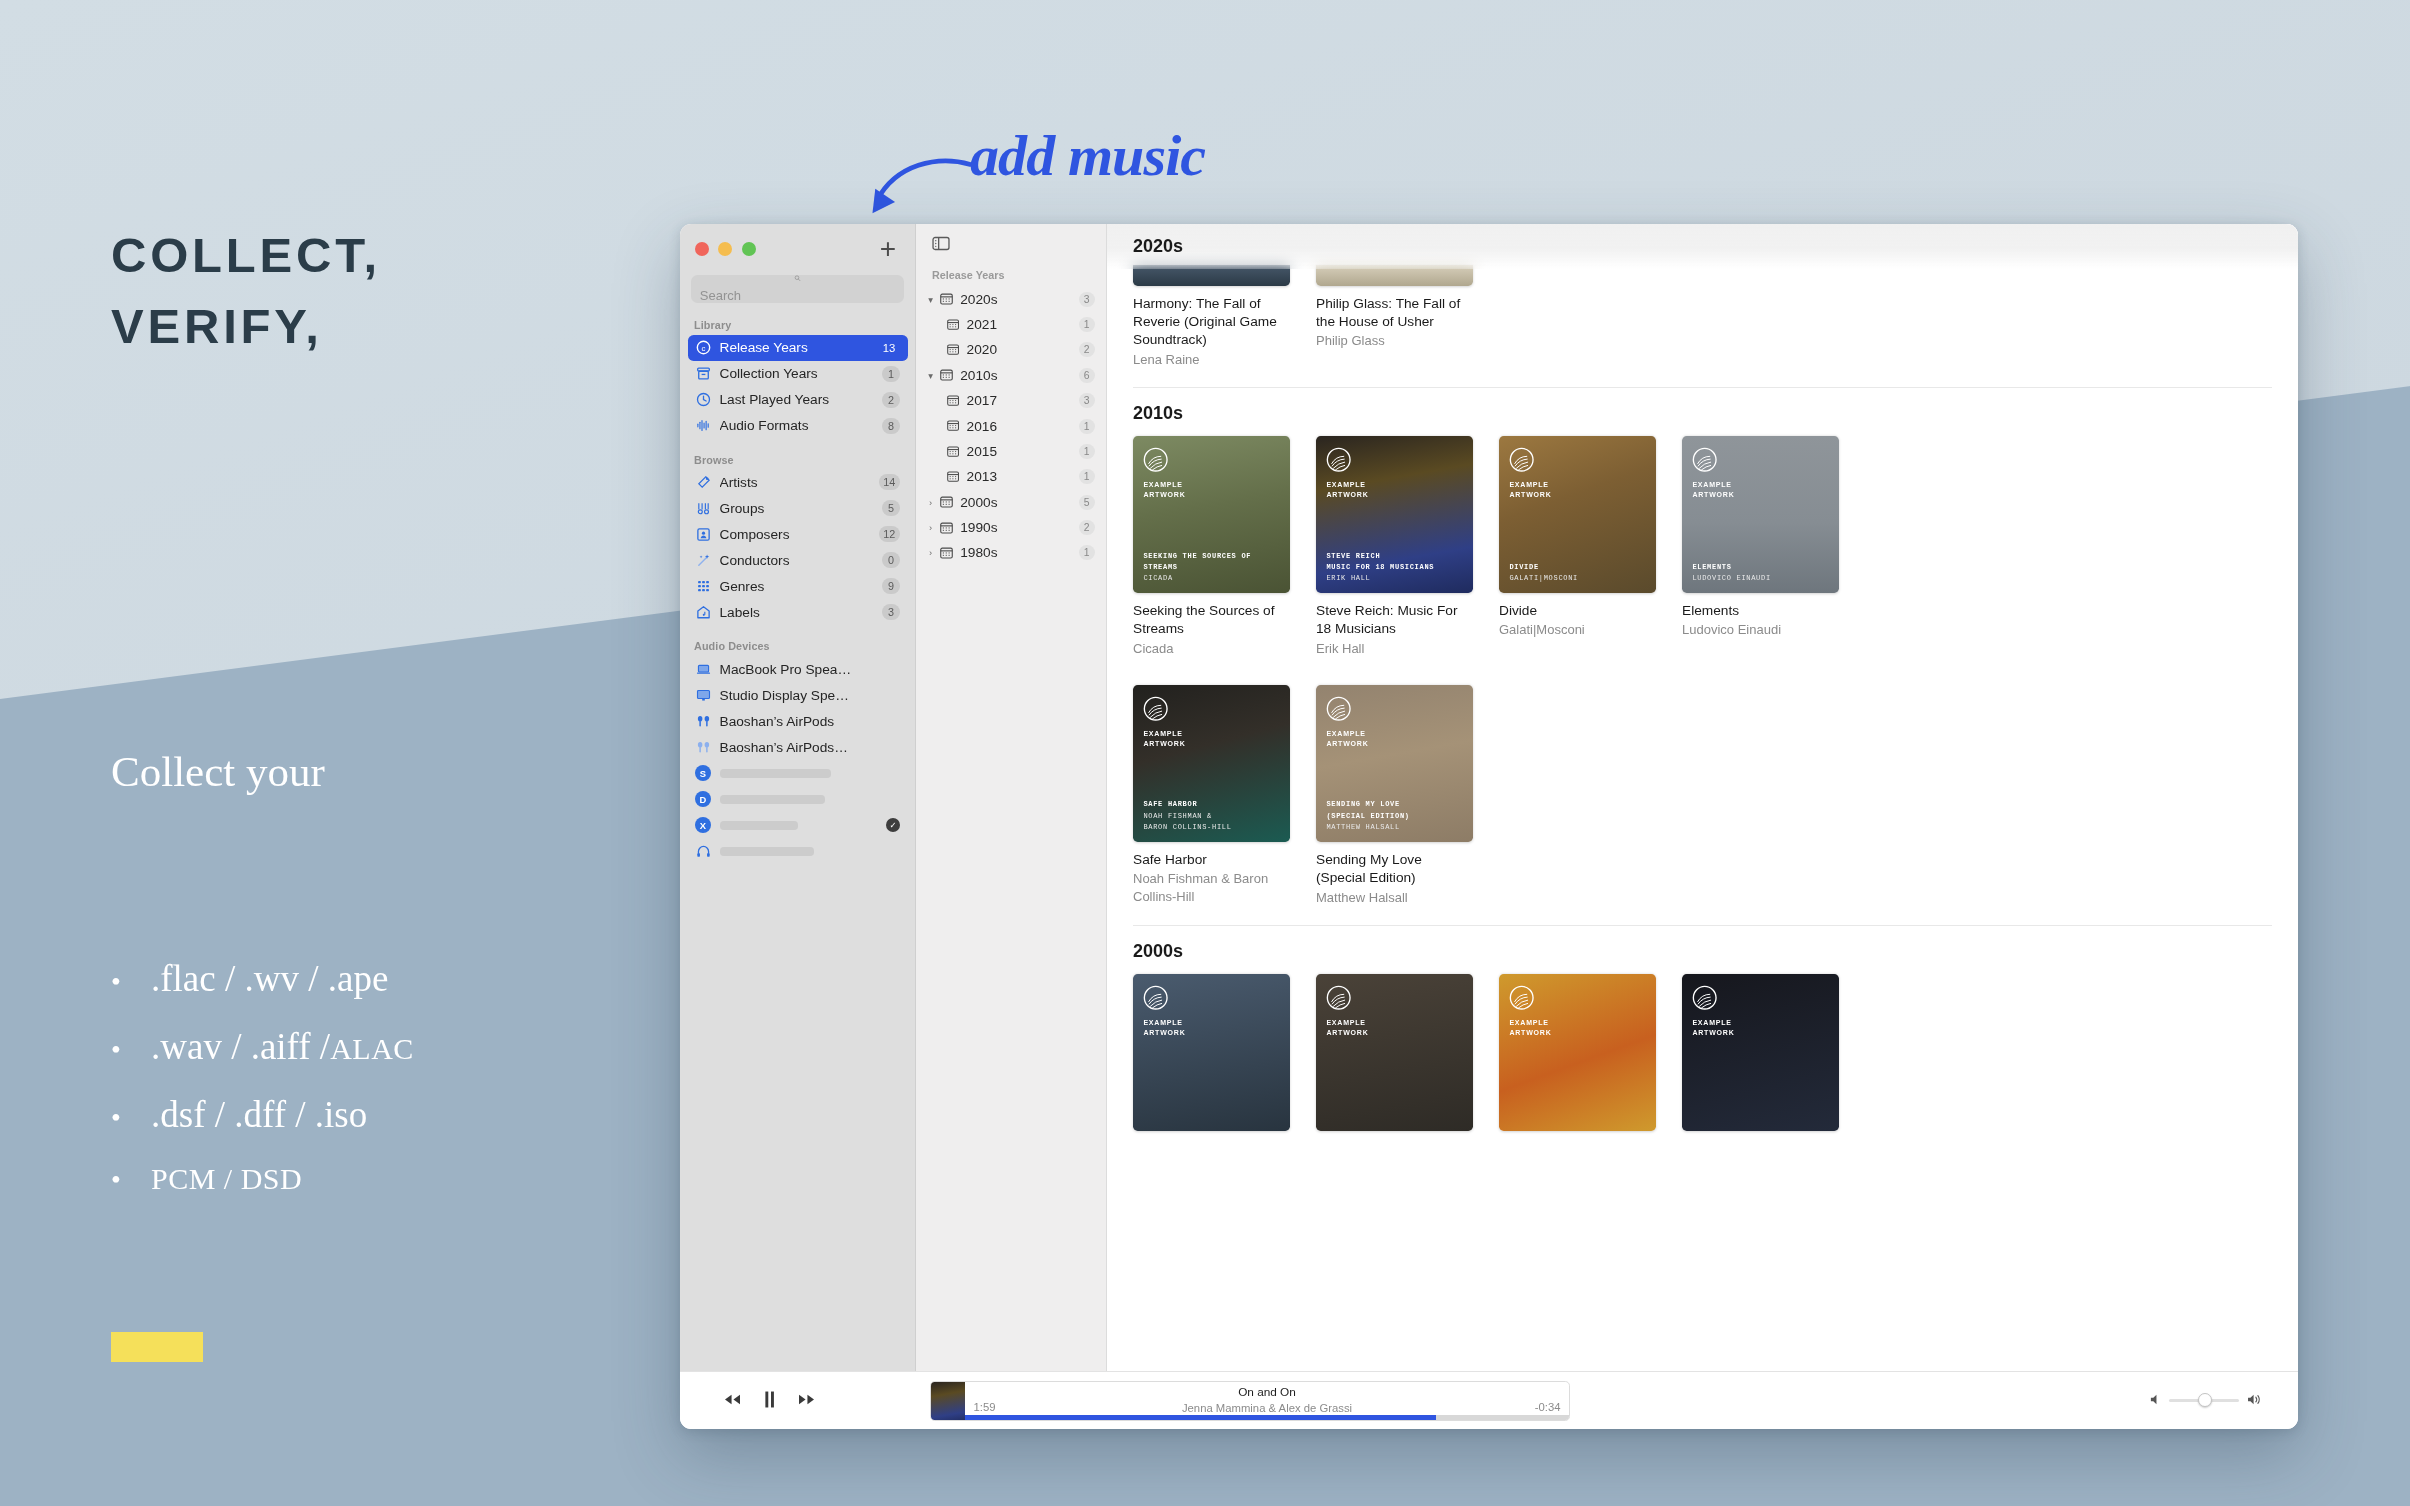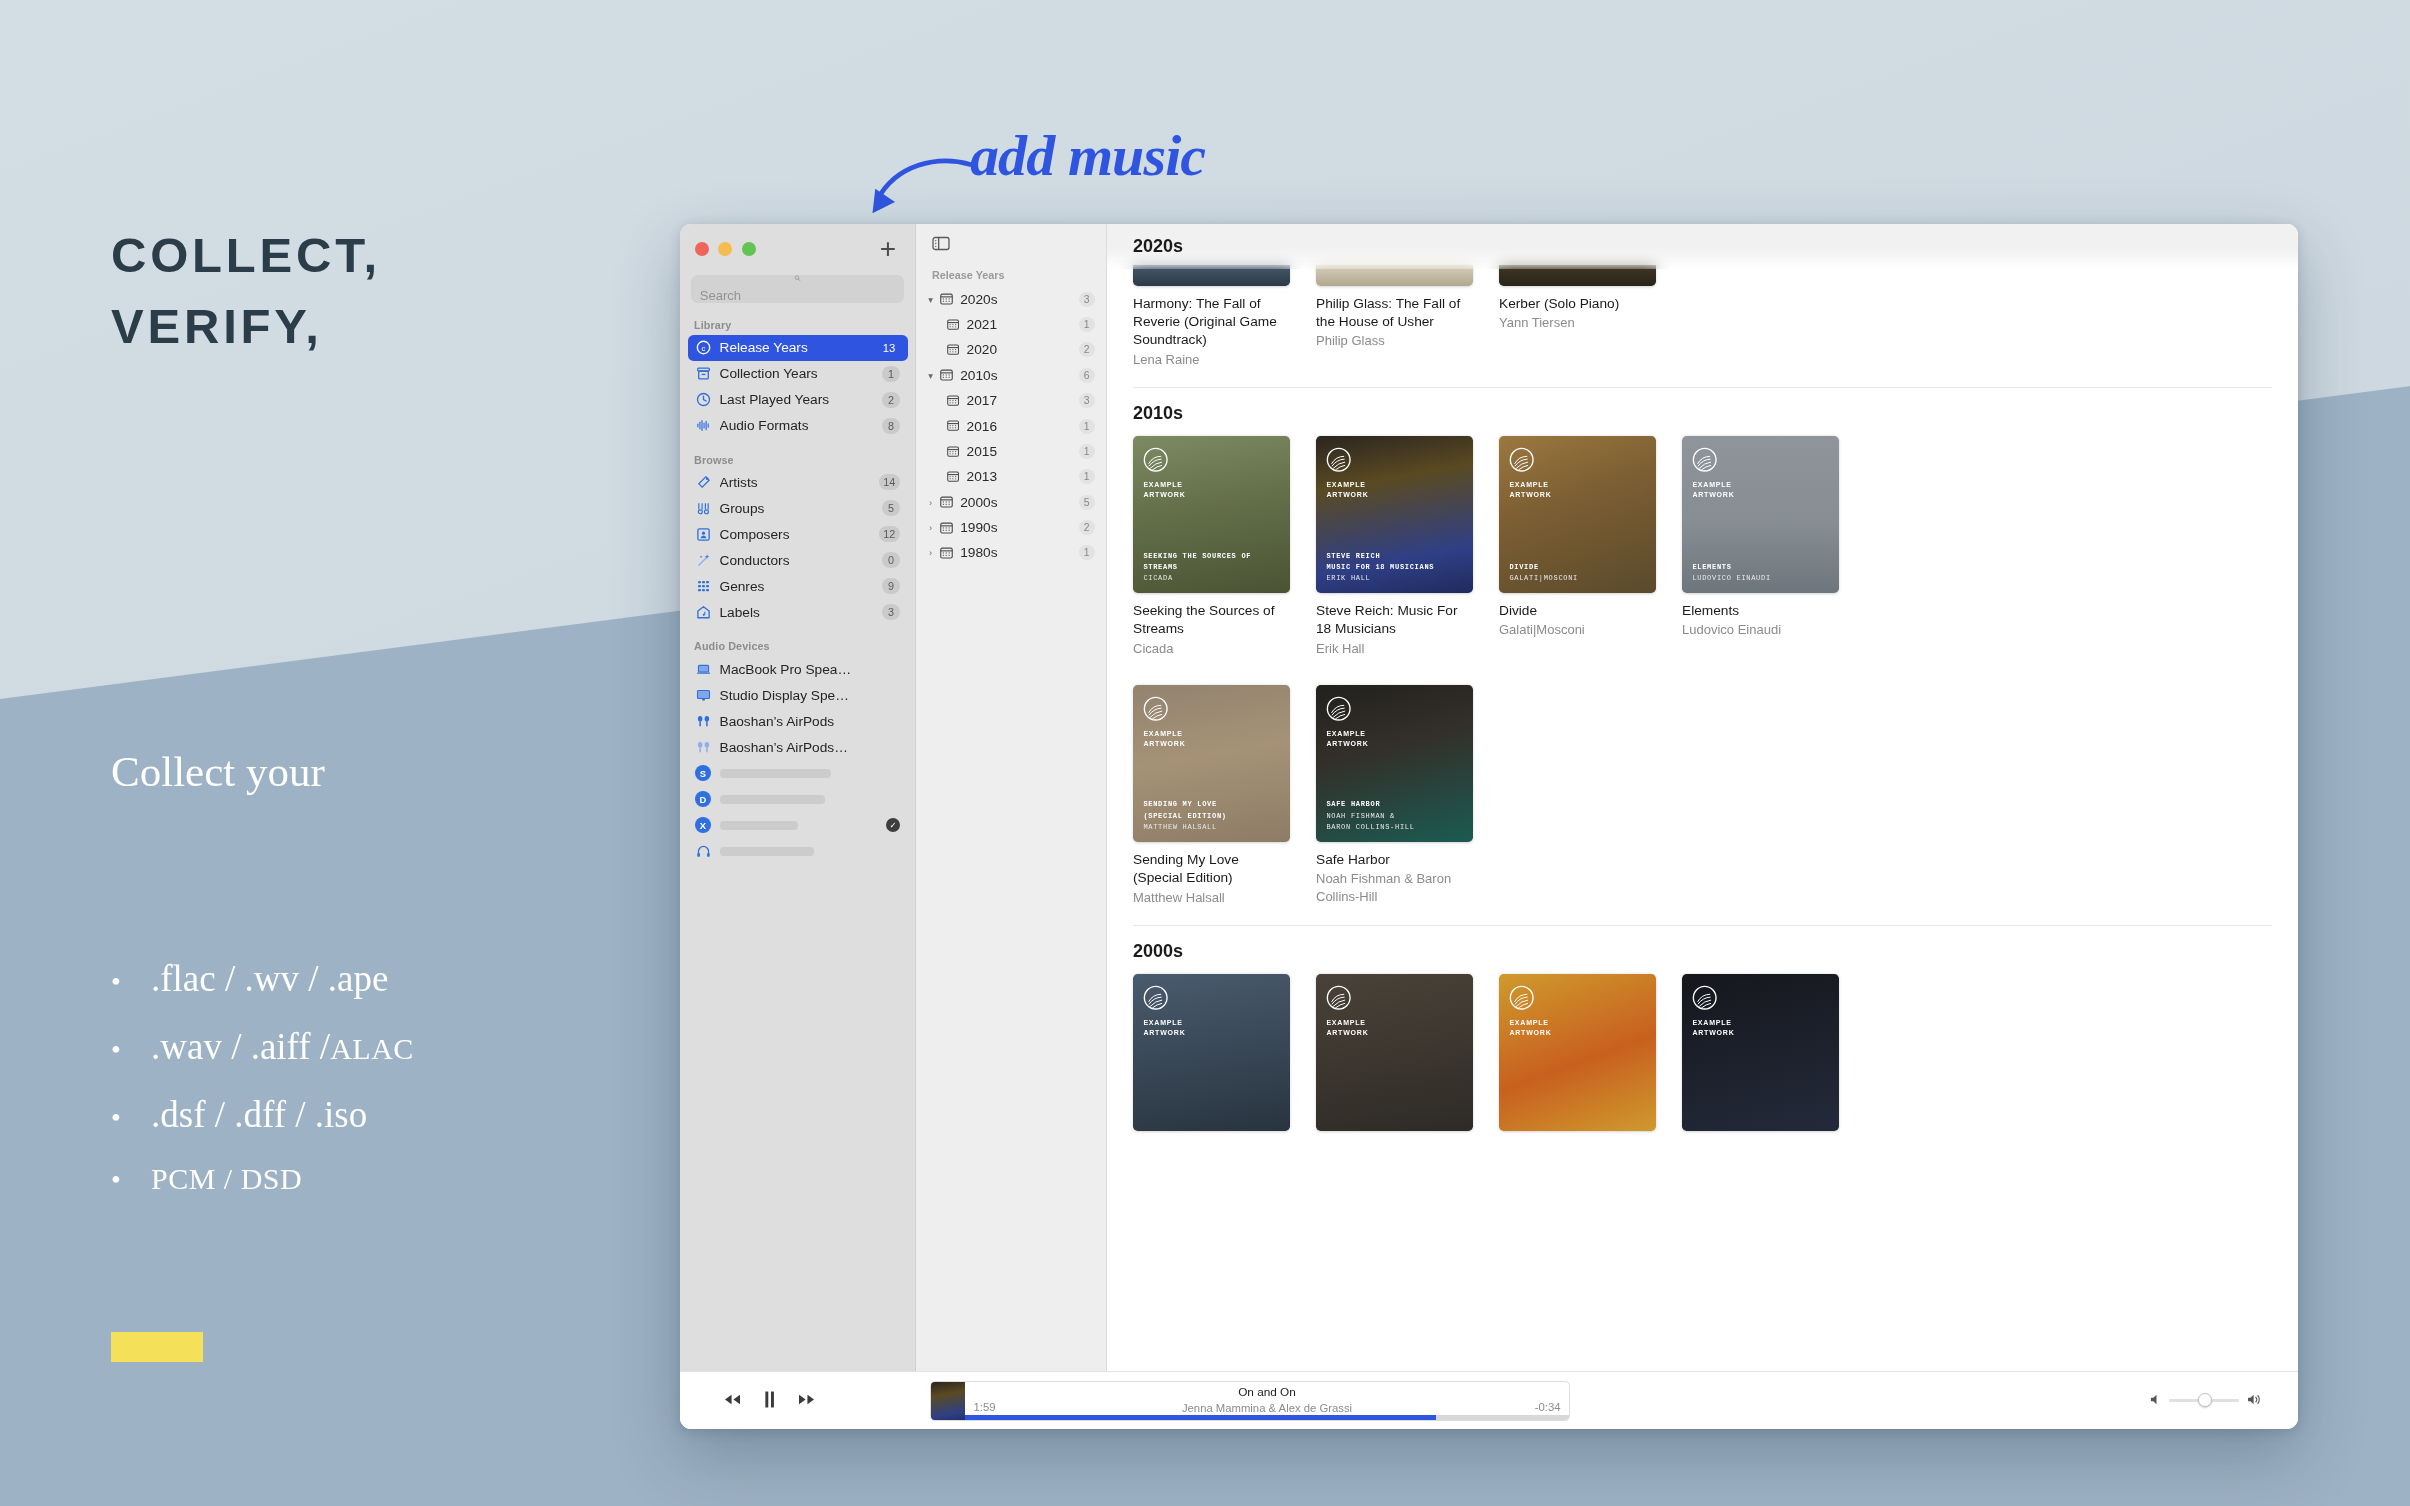--- a/index.html
+++ b/index.html
@@ -777,27 +777,20 @@
               <div class="artist">Lena Raine</div>
             </div>
           </div>
           <div class="album">
             <div class="art" style="height:21px;border-radius:0 0 4.7px 4.7px;background:linear-gradient(180deg,#d7cfbb,#b0a78e)"></div>
             <div class="meta">
               <div class="title">Philip Glass: The Fall of the House of Usher</div>
               <div class="artist">Philip Glass</div>
             </div>
           </div>
-          <div class="album">
-            <div class="art" style="height:21px;border-radius:0 0 4.7px 4.7px;background:linear-gradient(180deg,#403825,#29241a)"></div>
-            <div class="meta">
-              <div class="title">Kerber (Solo Piano)</div>
-              <div class="artist">Yann Tiersen</div>
-            </div>
-          </div>
         </div>
 
         <div class="sep"></div>
 
         <div class="decade-head">2010s</div>
         <div class="grid">
 
           <div class="album">
             <div class="art" style="background:linear-gradient(170deg,#7d8a62 0%,#646f4a 45%,#4a5334 100%)">
               <div class="ovl">
@@ -893,20 +886,46 @@
                 <div>LUDOVICO EINAUDI</div>
               </div>
             </div>
             <div class="meta">
               <div class="title">Elements</div>
               <div class="artist">Ludovico Einaudi</div>
             </div>
           </div>
 
           <div class="album">
+            <div class="art" style="background:linear-gradient(165deg,#22211e 0%,#332f29 40%,#1b5b52 100%)">
+              <div class="ovl">
+                <svg class="wv" viewBox="0 0 30 30">
+                  <circle cx="15" cy="15" r="13.4" stroke="#fff" stroke-width="1.6" fill="none"></circle>
+                  <g stroke="#fff" stroke-width="1.15" fill="none">
+                    <path d="M6.5 20 q5-9 15-9"></path>
+                      <path d="M7 22.8 q5.5-8 15-8.5"></path>
+                    <path d="M8.5 25.3 q6-6.5 14-7.5"></path>
+                      <path d="M11 27.2 q5.5-4.5 11.5-5.5"></path>
+                  </g>
+                </svg>
+                <div class="ex">EXAMPLE<br>ARTWORK</div>
+              </div>
+              <div class="btm">
+                <div class="t1">SAFE HARBOR</div>
+                <div style="white-space:pre-line">NOAH FISHMAN &amp;
+BARON COLLINS-HILL</div>
+              </div>
+            </div>
+            <div class="meta">
+              <div class="title">Safe Harbor</div>
+              <div class="artist">Noah Fishman &amp; Baron Collins-Hill</div>
+            </div>
+          </div>
+
+          <div class="album">
             <div class="art" style="background:linear-gradient(170deg,#93836f 0%,#a59277 45%,#8d7c66 100%)">
               <div class="ovl">
                 <svg class="wv" viewBox="0 0 30 30">
                   <circle cx="15" cy="15" r="13.4" stroke="#fff" stroke-width="1.6" fill="none"></circle>
                   <g stroke="#fff" stroke-width="1.15" fill="none">
                     <path d="M6.5 20 q5-9 15-9"></path>
                       <path d="M7 22.8 q5.5-8 15-8.5"></path>
                     <path d="M8.5 25.3 q6-6.5 14-7.5"></path>
                       <path d="M11 27.2 q5.5-4.5 11.5-5.5"></path>
                   </g>
@@ -915,46 +934,20 @@
               </div>
               <div class="btm">
                 <div class="t1" style="white-space:pre-line">SENDING MY LOVE
 (SPECIAL EDITION)</div>
                 <div>MATTHEW HALSALL</div>
               </div>
             </div>
             <div class="meta">
               <div class="title">Sending My Love (Special Edition)</div>
               <div class="artist">Matthew Halsall</div>
-            </div>
-          </div>
-
-          <div class="album">
-            <div class="art" style="background:linear-gradient(165deg,#22211e 0%,#332f29 40%,#1b5b52 100%)">
-              <div class="ovl">
-                <svg class="wv" viewBox="0 0 30 30">
-                  <circle cx="15" cy="15" r="13.4" stroke="#fff" stroke-width="1.6" fill="none"></circle>
-                  <g stroke="#fff" stroke-width="1.15" fill="none">
-                    <path d="M6.5 20 q5-9 15-9"></path>
-                      <path d="M7 22.8 q5.5-8 15-8.5"></path>
-                    <path d="M8.5 25.3 q6-6.5 14-7.5"></path>
-                      <path d="M11 27.2 q5.5-4.5 11.5-5.5"></path>
-                  </g>
-                </svg>
-                <div class="ex">EXAMPLE<br>ARTWORK</div>
-              </div>
-              <div class="btm">
-                <div class="t1">SAFE HARBOR</div>
-                <div style="white-space:pre-line">NOAH FISHMAN &amp;
-BARON COLLINS-HILL</div>
-              </div>
-            </div>
-            <div class="meta">
-              <div class="title">Safe Harbor</div>
-              <div class="artist">Noah Fishman &amp; Baron Collins-Hill</div>
             </div>
           </div>
         </div>
 
         <div class="sep"></div>
 
         <div class="decade-head">2000s</div>
         <div class="grid">
           <div class="album">
             <div class="art" style="background:linear-gradient(170deg,#4a5b6e,#28343f)">

